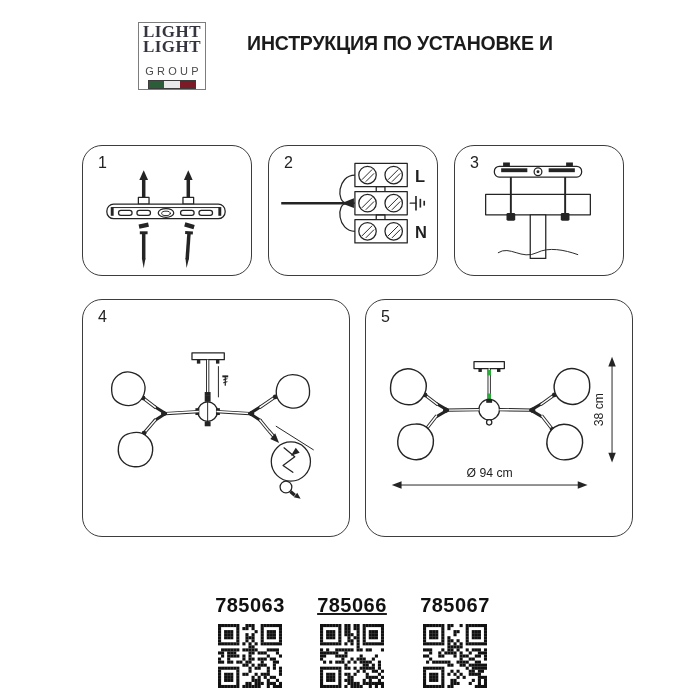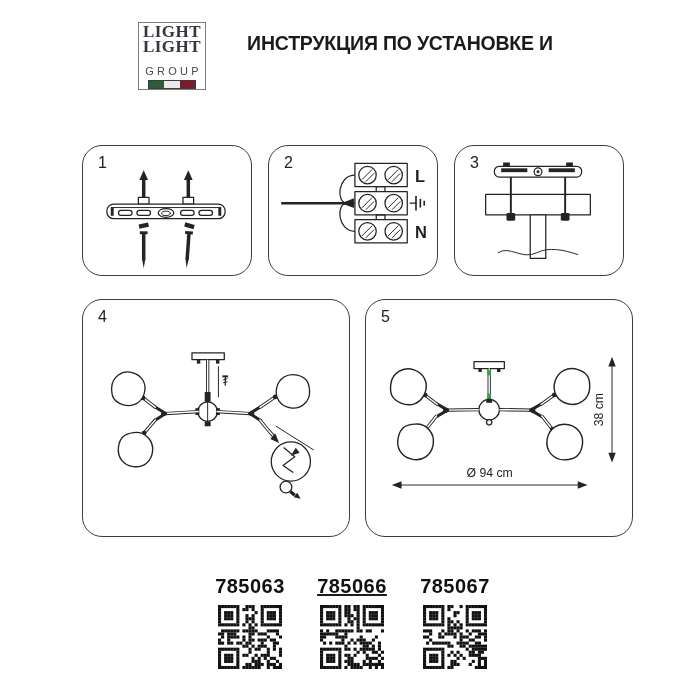--- a/index.html
+++ b/index.html
@@ -34,21 +34,21 @@
   .thin{fill:none;stroke:#242424;stroke-width:1;stroke-linecap:round;}
   .fl{fill:#242424;stroke:none;}
   .dbl{fill:none;stroke:#242424;stroke-width:3.4;stroke-linecap:butt;}
   .dblw{fill:none;stroke:#fff;stroke-width:1.5;stroke-linecap:butt;}
   .yb{fill:none;stroke:#242424;stroke-width:3.1;stroke-linecap:round;}
   .globe{fill:#fff;stroke:#242424;stroke-width:1.3;}
   .term-lbl{font:600 17px "Liberation Sans",sans-serif;fill:#1f1f1f;stroke:none;}
   .dim{font:500 12.5px "Liberation Sans",sans-serif;fill:#1f1f1f;stroke:none;}
 
   
-  .product{position:absolute;top:575px;width:80px;text-align:center;}
+  .product{position:absolute;top:594px;width:80px;text-align:center;}
   #prod1{left:210px;} #prod2{left:312px;text-decoration:underline;} #prod3{left:415px;}
   .code{font-size:20px;font-weight:bold;letter-spacing:.5px;color:#111;}
   .qr{margin-top:7px;}
 </style>
 </head>
 <body>
 
 <div class="page">
 
   <div class="logo">

